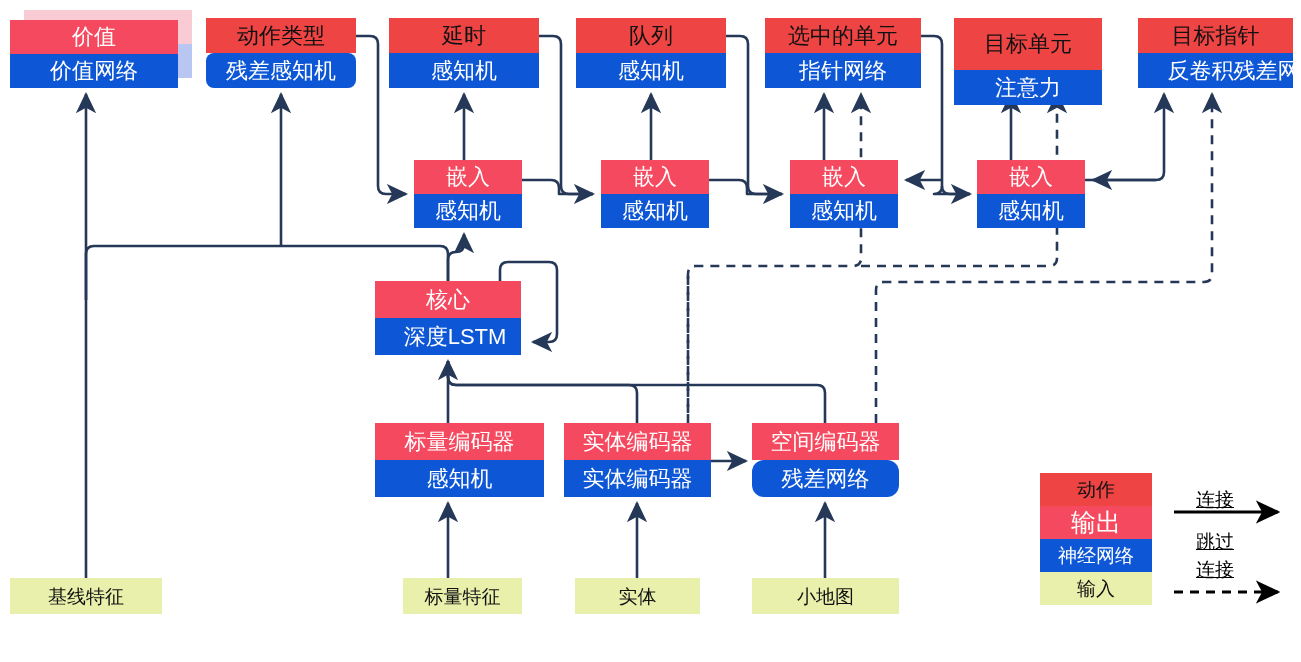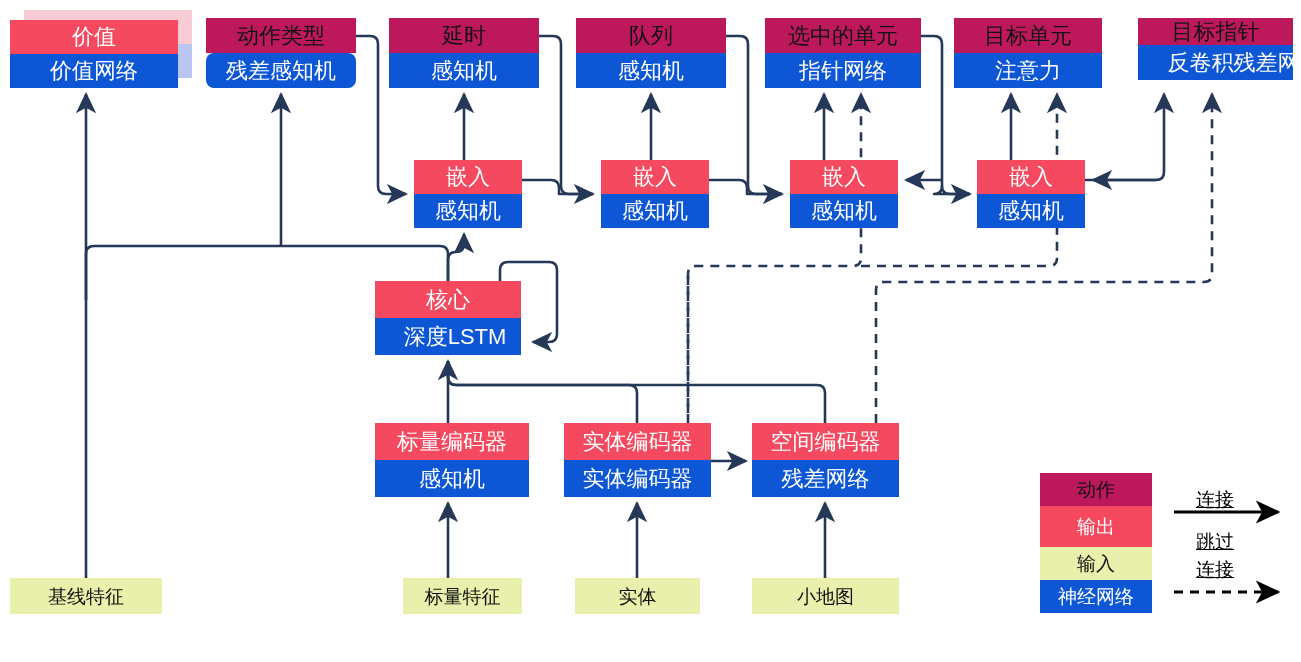--- a/index.html
+++ b/index.html
@@ -3,21 +3,21 @@
 <meta charset="utf-8">
 <style>
   html,body{margin:0;padding:0;background:#ffffff;}
   body{width:1301px;height:662px;position:relative;overflow:hidden;
        font-family:"Liberation Sans","DejaVu Sans",sans-serif;}
   #stage{position:absolute;left:0;top:0;width:1301px;height:662px;}
   svg#wires{position:absolute;left:0;top:0;width:1301px;height:662px;}
   .node{position:absolute;box-sizing:border-box;}
   .cell{display:flex;align-items:center;justify-content:center;
         box-sizing:border-box;white-space:nowrap;line-height:1;}
-  .t-action{background:#be185d;color:#111111;}
+  .t-action{background:#ef4444;color:#111111;}
   .t-output{background:#f5495f;color:#ffffff;}
   .t-net{background:#0d56d6;color:#ffffff;}
   .t-input{background:#e8f0ab;color:#111111;}
   .ghost{position:absolute;}
   .g1{background:#f9cbd4;}
   .g2{background:#b9c6f2;}
   .legend-box{position:absolute;}
   .legend-cell{display:flex;align-items:center;justify-content:center;box-sizing:border-box;}
   .leg-label{position:absolute;color:#000;white-space:nowrap;text-decoration:underline;}
 </style>
@@ -112,25 +112,25 @@
       </div>
       <div class="node" style="left: 576px; top: 18px; width: 150px; height: 64px;">
         <div class="cell t-action" style="position: relative; z-index: 1; height: 35px; font-size: 22px;">队列</div>
         <div class="cell t-net" style="position: relative; z-index: 1; height: 35px; font-size: 22px;">感知机</div>
       </div>
       <div class="node" style="left: 765px; top: 18px; width: 156px; height: 70px;">
         <div class="cell t-action" style="position: relative; z-index: 1; height: 35px; font-size: 22px;">选中的单元</div>
         <div class="cell t-net" style="position: relative; z-index: 1; height: 35px; font-size: 22px;">指针网络</div>
       </div>
       <div class="node" style="left: 954px; top: 18px; width: 148px; height: 70px;">
-        <div class="cell t-action" style="position: relative; z-index: 1; height: 35px; font-size: 22px; text-align: right;">目标单元</div>
+        <div class="cell t-action" style="position: relative; z-index: 1; height: 52px; font-size: 22px; text-align: right;">目标单元</div>
         <div class="cell t-net" style="position: relative; z-index: 1; height: 35px; font-size: 22px; font-family: Liberation Serif, serif;">注意力</div>
       </div>
       <div class="node" style="left: 1138px; top: 18px; width: 155px; height: 70px;">
-        <div class="cell t-action" style="position: relative; z-index: 1; height: 27px; font-size: 22px;">目标指针</div>
+        <div class="cell t-action" style="position: relative; z-index: 1; height: 35px; font-size: 22px;">目标指针</div>
         <div class="cell t-net" style="position: relative; z-index: 1; height: 35px; font-size: 22px; padding-left: 36px;">反卷积残差网</div>
       </div>
       <div class="node" style="left: 414px; top: 160px; width: 108px; height: 68px;">
         <div class="cell t-output" style="position: relative; z-index: 1; height: 34px; font-size: 22px;">嵌入</div>
         <div class="cell t-net" style="position: relative; z-index: 1; height: 34px; font-size: 22px;">感知机</div>
       </div>
       <div class="node" style="left: 601px; top: 160px; width: 108px; height: 68px;">
         <div class="cell t-output" style="position: relative; z-index: 1; height: 34px; font-size: 22px;">嵌入</div>
         <div class="cell t-net" style="position: relative; z-index: 1; height: 34px; font-size: 22px;">感知机</div>
       </div>
@@ -139,51 +139,51 @@
         <div class="cell t-net" style="position: relative; z-index: 1; height: 34px; font-size: 22px;">感知机</div>
       </div>
       <div class="node" style="left: 977px; top: 160px; width: 108px; height: 68px;">
         <div class="cell t-output" style="position: relative; z-index: 1; height: 34px; font-size: 22px;">嵌入</div>
         <div class="cell t-net" style="position: relative; z-index: 1; height: 34px; font-size: 22px;">感知机</div>
       </div>
       <div class="node" style="left: 375px; top: 281px; width: 146px; height: 74px;">
         <div class="cell t-output" style="position: relative; z-index: 1; height: 37px; font-size: 22px;">核心</div>
         <div class="cell t-net" style="position: relative; z-index: 1; height: 37px; font-size: 22px; padding-left: 14px;">深度LSTM</div>
       </div>
-      <div class="node" style="left: 375px; top: 423px; width: 154px; height: 74px;">
+      <div class="node" style="left: 375px; top: 423px; width: 169px; height: 74px;">
         <div class="cell t-output" style="position: relative; z-index: 1; height: 37px; font-size: 22px;">标量编码器</div>
         <div class="cell t-net" style="position: relative; z-index: 1; height: 37px; font-size: 22px;">感知机</div>
       </div>
       <div class="node" style="left: 564px; top: 423px; width: 147px; height: 74px;">
         <div class="cell t-output" style="position: relative; z-index: 1; height: 37px; font-size: 22px;">实体编码器</div>
         <div class="cell t-net" style="position: relative; z-index: 1; height: 37px; font-size: 22px;">实体编码器</div>
       </div>
       <div class="node" style="left: 752px; top: 423px; width: 147px; height: 74px;">
         <div class="cell t-output" style="position: relative; z-index: 1; height: 37px; font-size: 22px;">空间编码器</div>
-        <div class="cell t-net" style="position: relative; z-index: 1; height: 37px; font-size: 22px;">残差网络</div>
+        <div class="cell t-net" style="position: relative; z-index: 1; height: 37px; font-size: 22px; border-radius: 12px;">残差网络</div>
       </div>
       <div class="node" style="left: 10px; top: 578px; width: 152px; height: 36px;">
         <div class="cell t-input" style="position: relative; z-index: 1; height: 36px; font-size: 19px;">基线特征</div>
       </div>
       <div class="node" style="left: 375px; top: 578px; width: 147px; height: 36px;">
         <div class="cell t-input" style="position: relative; z-index: 1; height: 36px; font-size: 19px; margin-left: 28px;">标量特征</div>
       </div>
       <div class="node" style="left: 575px; top: 578px; width: 125px; height: 36px;">
         <div class="cell t-input" style="position: relative; z-index: 1; height: 36px; font-size: 19px;">实体</div>
       </div>
       <div class="node" style="left: 752px; top: 578px; width: 147px; height: 36px;">
         <div class="cell t-input" style="position: relative; z-index: 1; height: 36px; font-size: 19px;">小地图</div>
       </div>
     </div>
 
   <div class="legend-box" style="left:1040px;top:473px;width:112px;">
     <div class="legend-cell t-action" style="height:33px;font-size:19px;">动作</div>
-    <div class="legend-cell t-output" style="height:41px;font-size:19px;">输出</div>
+    <div class="legend-cell t-output" style="height:33px;font-size:25px;">输出</div>
+    <div class="legend-cell t-net" style="height:33px;font-size:19px;">神经网络</div>
     <div class="legend-cell t-input" style="height:33px;font-size:19px;">输入</div>
-    <div class="legend-cell t-net" style="height:33px;font-size:19px;">神经网络</div>
   </div>
 
   <div class="leg-label" style="left:1196px;top:487px;font-size:19px;">连接</div>
   <div class="leg-label" style="left:1196px;top:529px;font-size:19px;">跳过</div>
   <div class="leg-label" style="left:1196px;top:557px;font-size:19px;">连接</div>
 
   <svg style="position:absolute;left:1170px;top:470px;width:131px;height:140px;" viewBox="0 0 131 140" xmlns="http://www.w3.org/2000/svg">
     <line x1="4" y1="42" x2="108" y2="42" stroke="#000" stroke-width="3" marker-end="url(#ahb)"></line>
     <line x1="4" y1="122" x2="108" y2="122" stroke="#000" stroke-width="3" stroke-dasharray="9,7" marker-end="url(#ahb)"></line>
   </svg>

